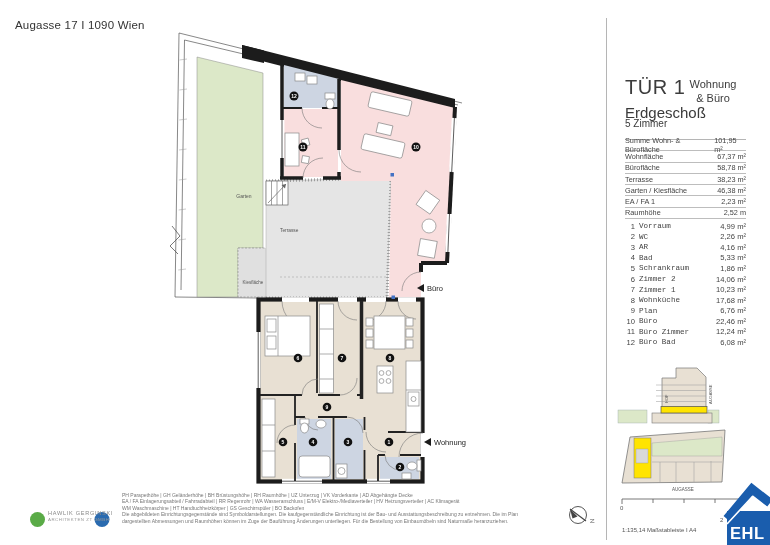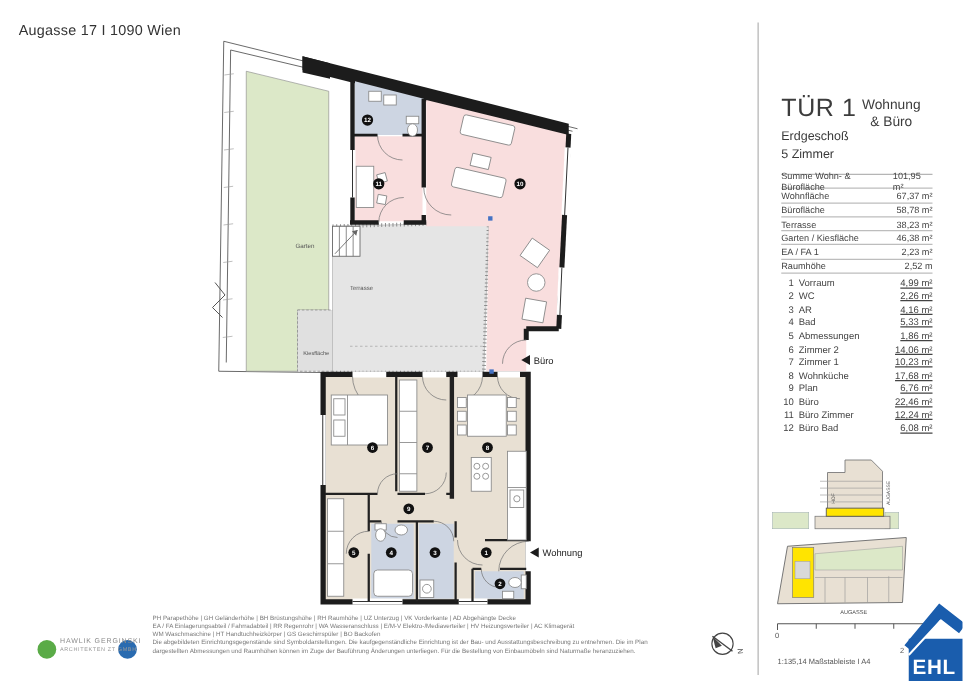--- a/index.html
+++ b/index.html
@@ -5,29 +5,29 @@
   html,body{margin:0;padding:0;background:#fff;}
   body{width:770px;height:545px;position:relative;overflow:hidden;
        font-family:"Liberation Sans",sans-serif;color:#3a3a3a;}
   #plan-layer{position:absolute;left:0;top:0;width:770px;height:545px;}
   .abs{position:absolute;}
   .address{left:15px;top:19px;font-size:11.5px;color:#333;letter-spacing:.2px;text-align:right;}
   .divider{left:606px;top:18px;width:1px;height:522px;background:#b5b5b5;}
   
   .tuer{left:625px;top:76px;font-size:20px;color:#3c3c3c;letter-spacing:.5px;text-align:right;}
   .ptype{left:684px;top:78px;width:58px;text-align:center;font-size:11px;line-height:13.5px;color:#3c3c3c;}
-  .floor{left:625px;top:104px;font-size:10px;}
+  .floor{left:625px;top:104px;font-size:15px;}
   .zim{left:625px;top:118px;font-size:10px;}
   .summary{left:625px;top:139px;width:121px;border-top:1px solid #b5b5b5;font-size:7.3px;color:#444;}
   .srow{display:flex;justify-content:space-between;align-items:center;height:10.3px;border-bottom:1px solid #bdbdbd;}
   .rooms{left:625px;top:221px;width:121px;font-size:7.6px;color:#444;}
   .rrow{display:flex;align-items:center;height:10.55px;}
   .rnum{width:10px;text-align:right;flex:0 0 auto;}
-  .rname{flex:1 1 auto;margin-left:4px;}
-  .rval{text-align:right;flex:0 0 auto;text-decoration:underline;}
+  .rname{flex:1 1 auto;margin-left:4px;font-family:Liberation Mono, monospace;}
+  .rval{text-align:right;flex:0 0 auto;}
   
   .arch{left:48px;top:510px;font-size:5.6px;color:#8a8a8a;letter-spacing:.7px;line-height:6.6px;}
   .arch .l2{font-size:4.4px;letter-spacing:.5px;color:#9a9a9a;}
   .legend{left:122px;top:492px;width:418px;font-size:5px;line-height:6.4px;color:#777;}
   .scaletxt{left:622px;top:527px;font-size:6px;color:#555;}
 </style>
 </head>
 <body>
 
 <svg id="plan-layer" viewBox="0 0 770 545" xmlns="http://www.w3.org/2000/svg" font-family="Liberation Sans, sans-serif">
@@ -380,21 +380,21 @@
       <span class="rname">AR</span>
       <span class="rval">4,16 m²</span>
     </div>
   <div class="rrow">
       <span class="rnum">4</span>
       <span class="rname">Bad</span>
       <span class="rval">5,33 m²</span>
     </div>
   <div class="rrow">
       <span class="rnum">5</span>
-      <span class="rname">Abmessungen</span>
+      <span class="rname">Schrankraum</span>
       <span class="rval">1,86 m²</span>
     </div>
   <div class="rrow">
       <span class="rnum">6</span>
       <span class="rname">Zimmer 2</span>
       <span class="rval">14,06 m²</span>
     </div>
   <div class="rrow">
       <span class="rnum">7</span>
       <span class="rname">Zimmer 1</span>

